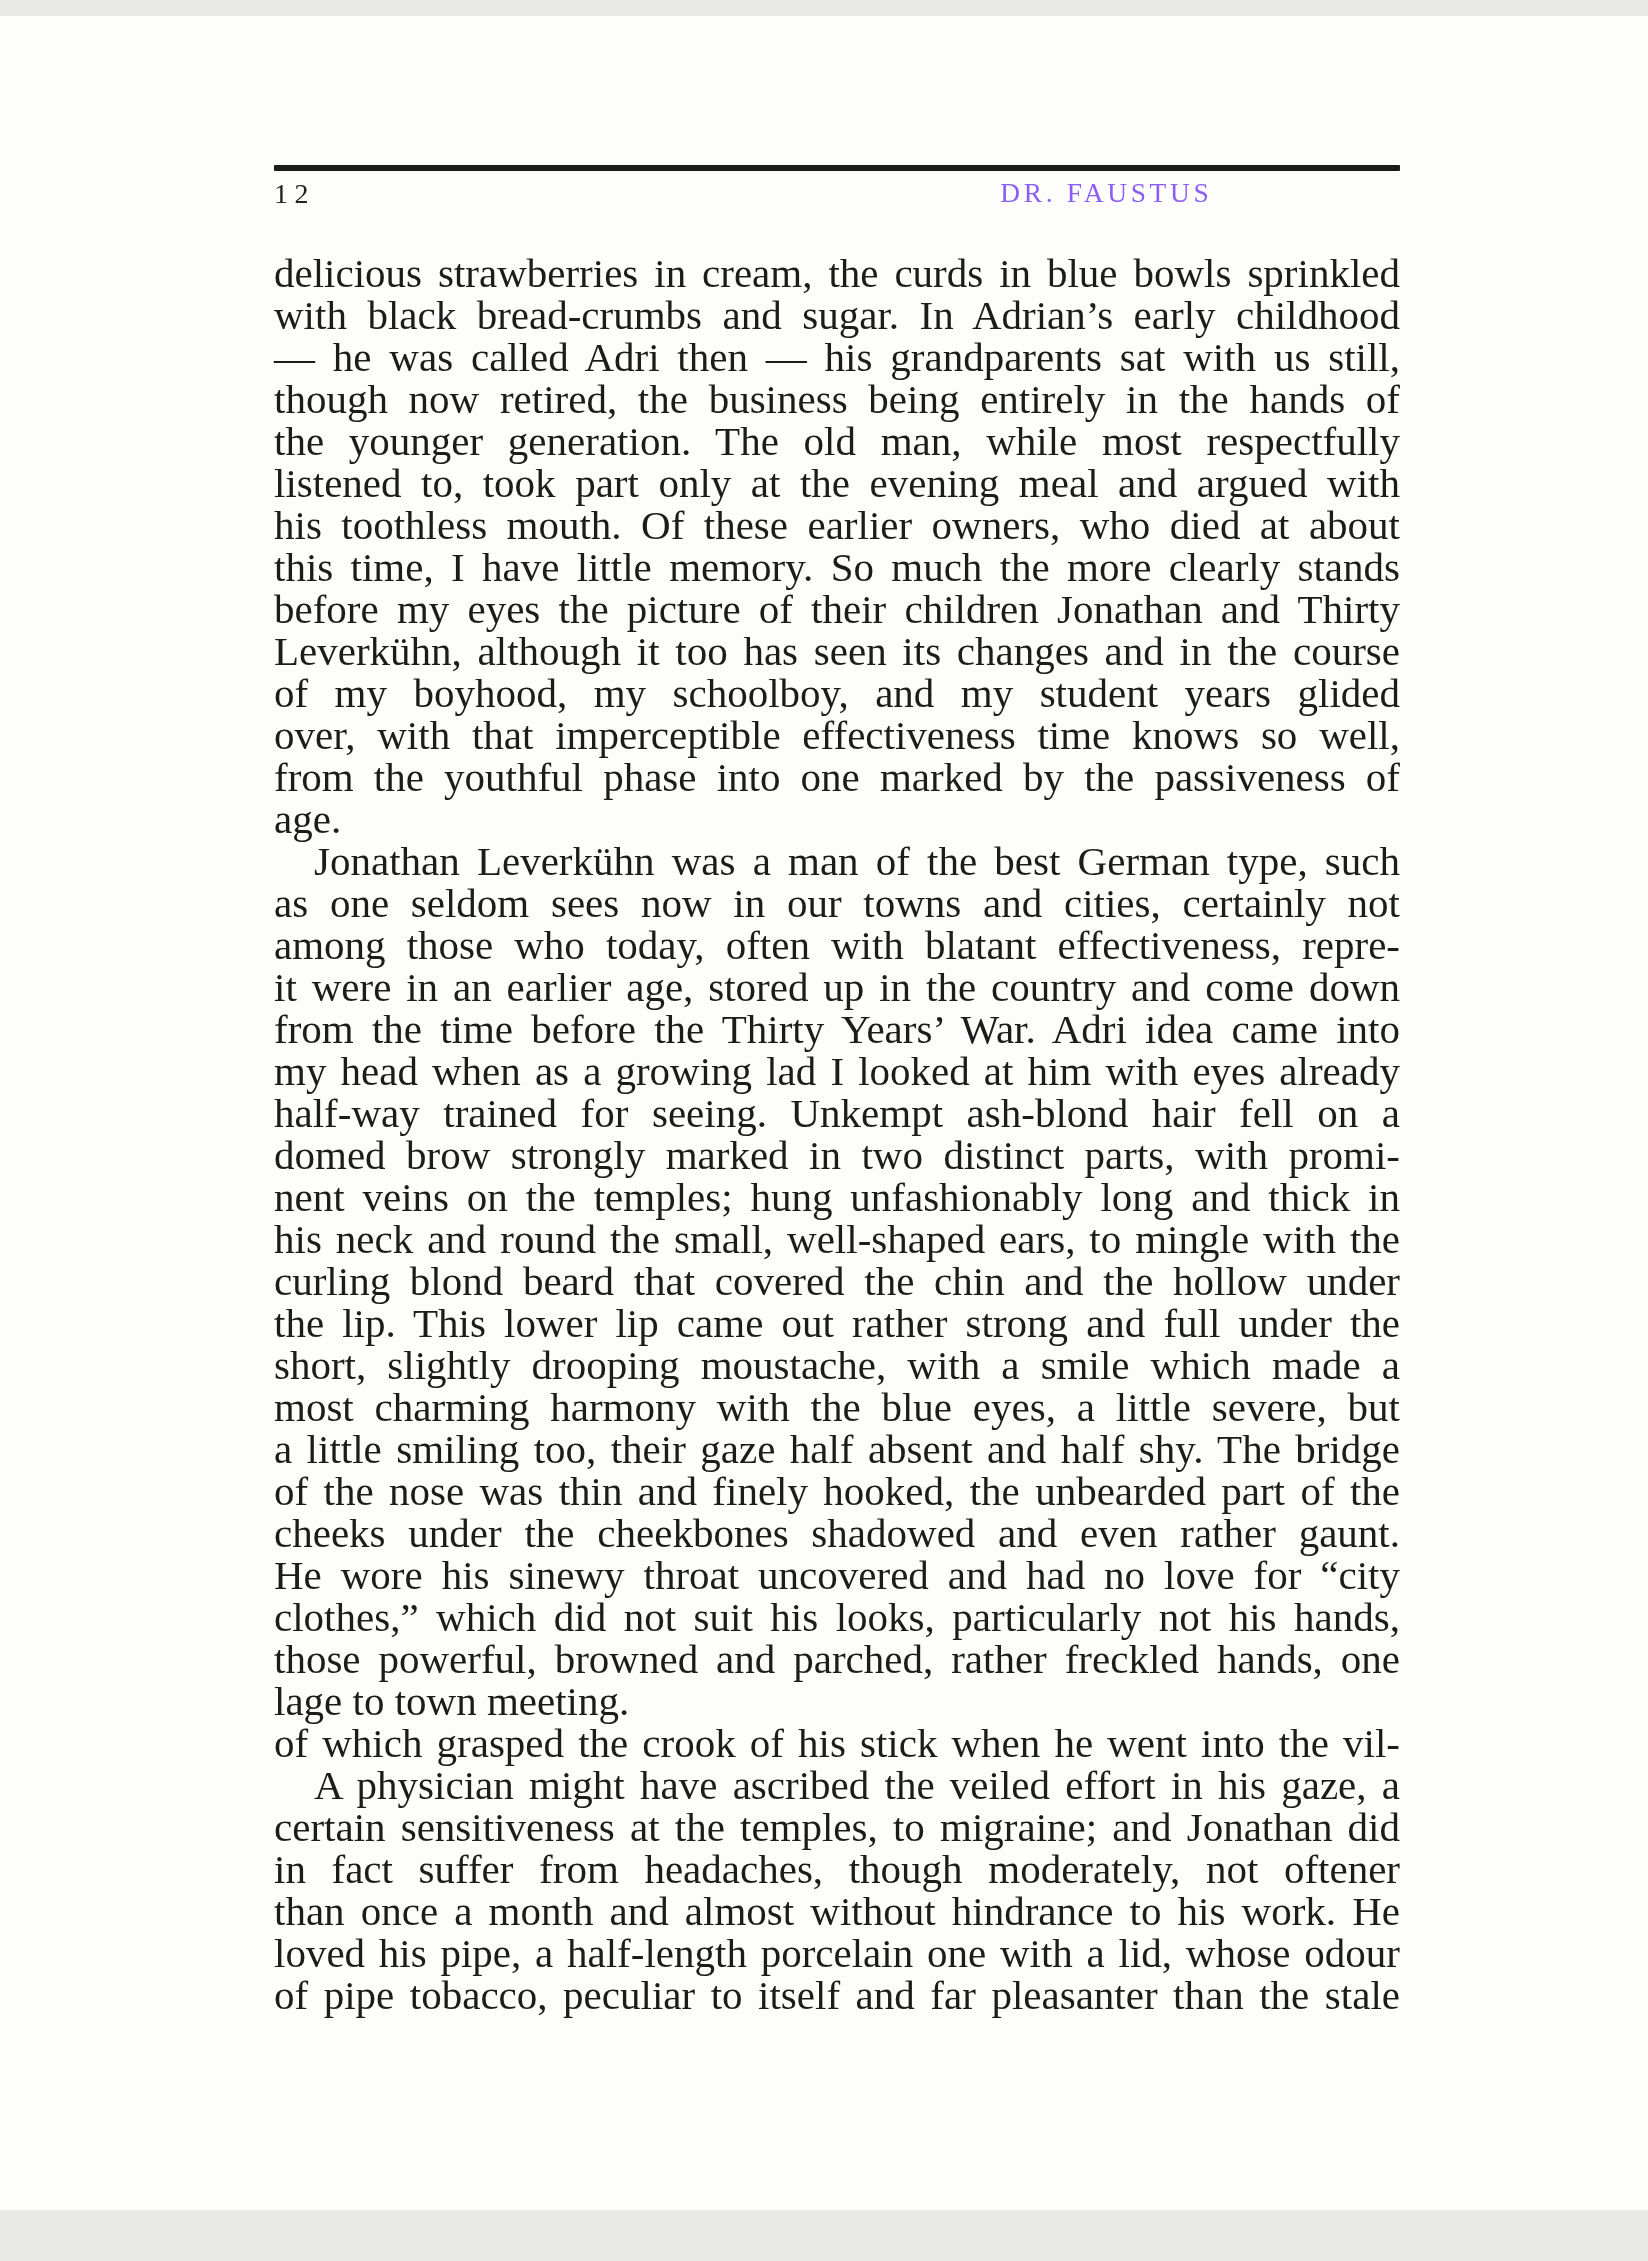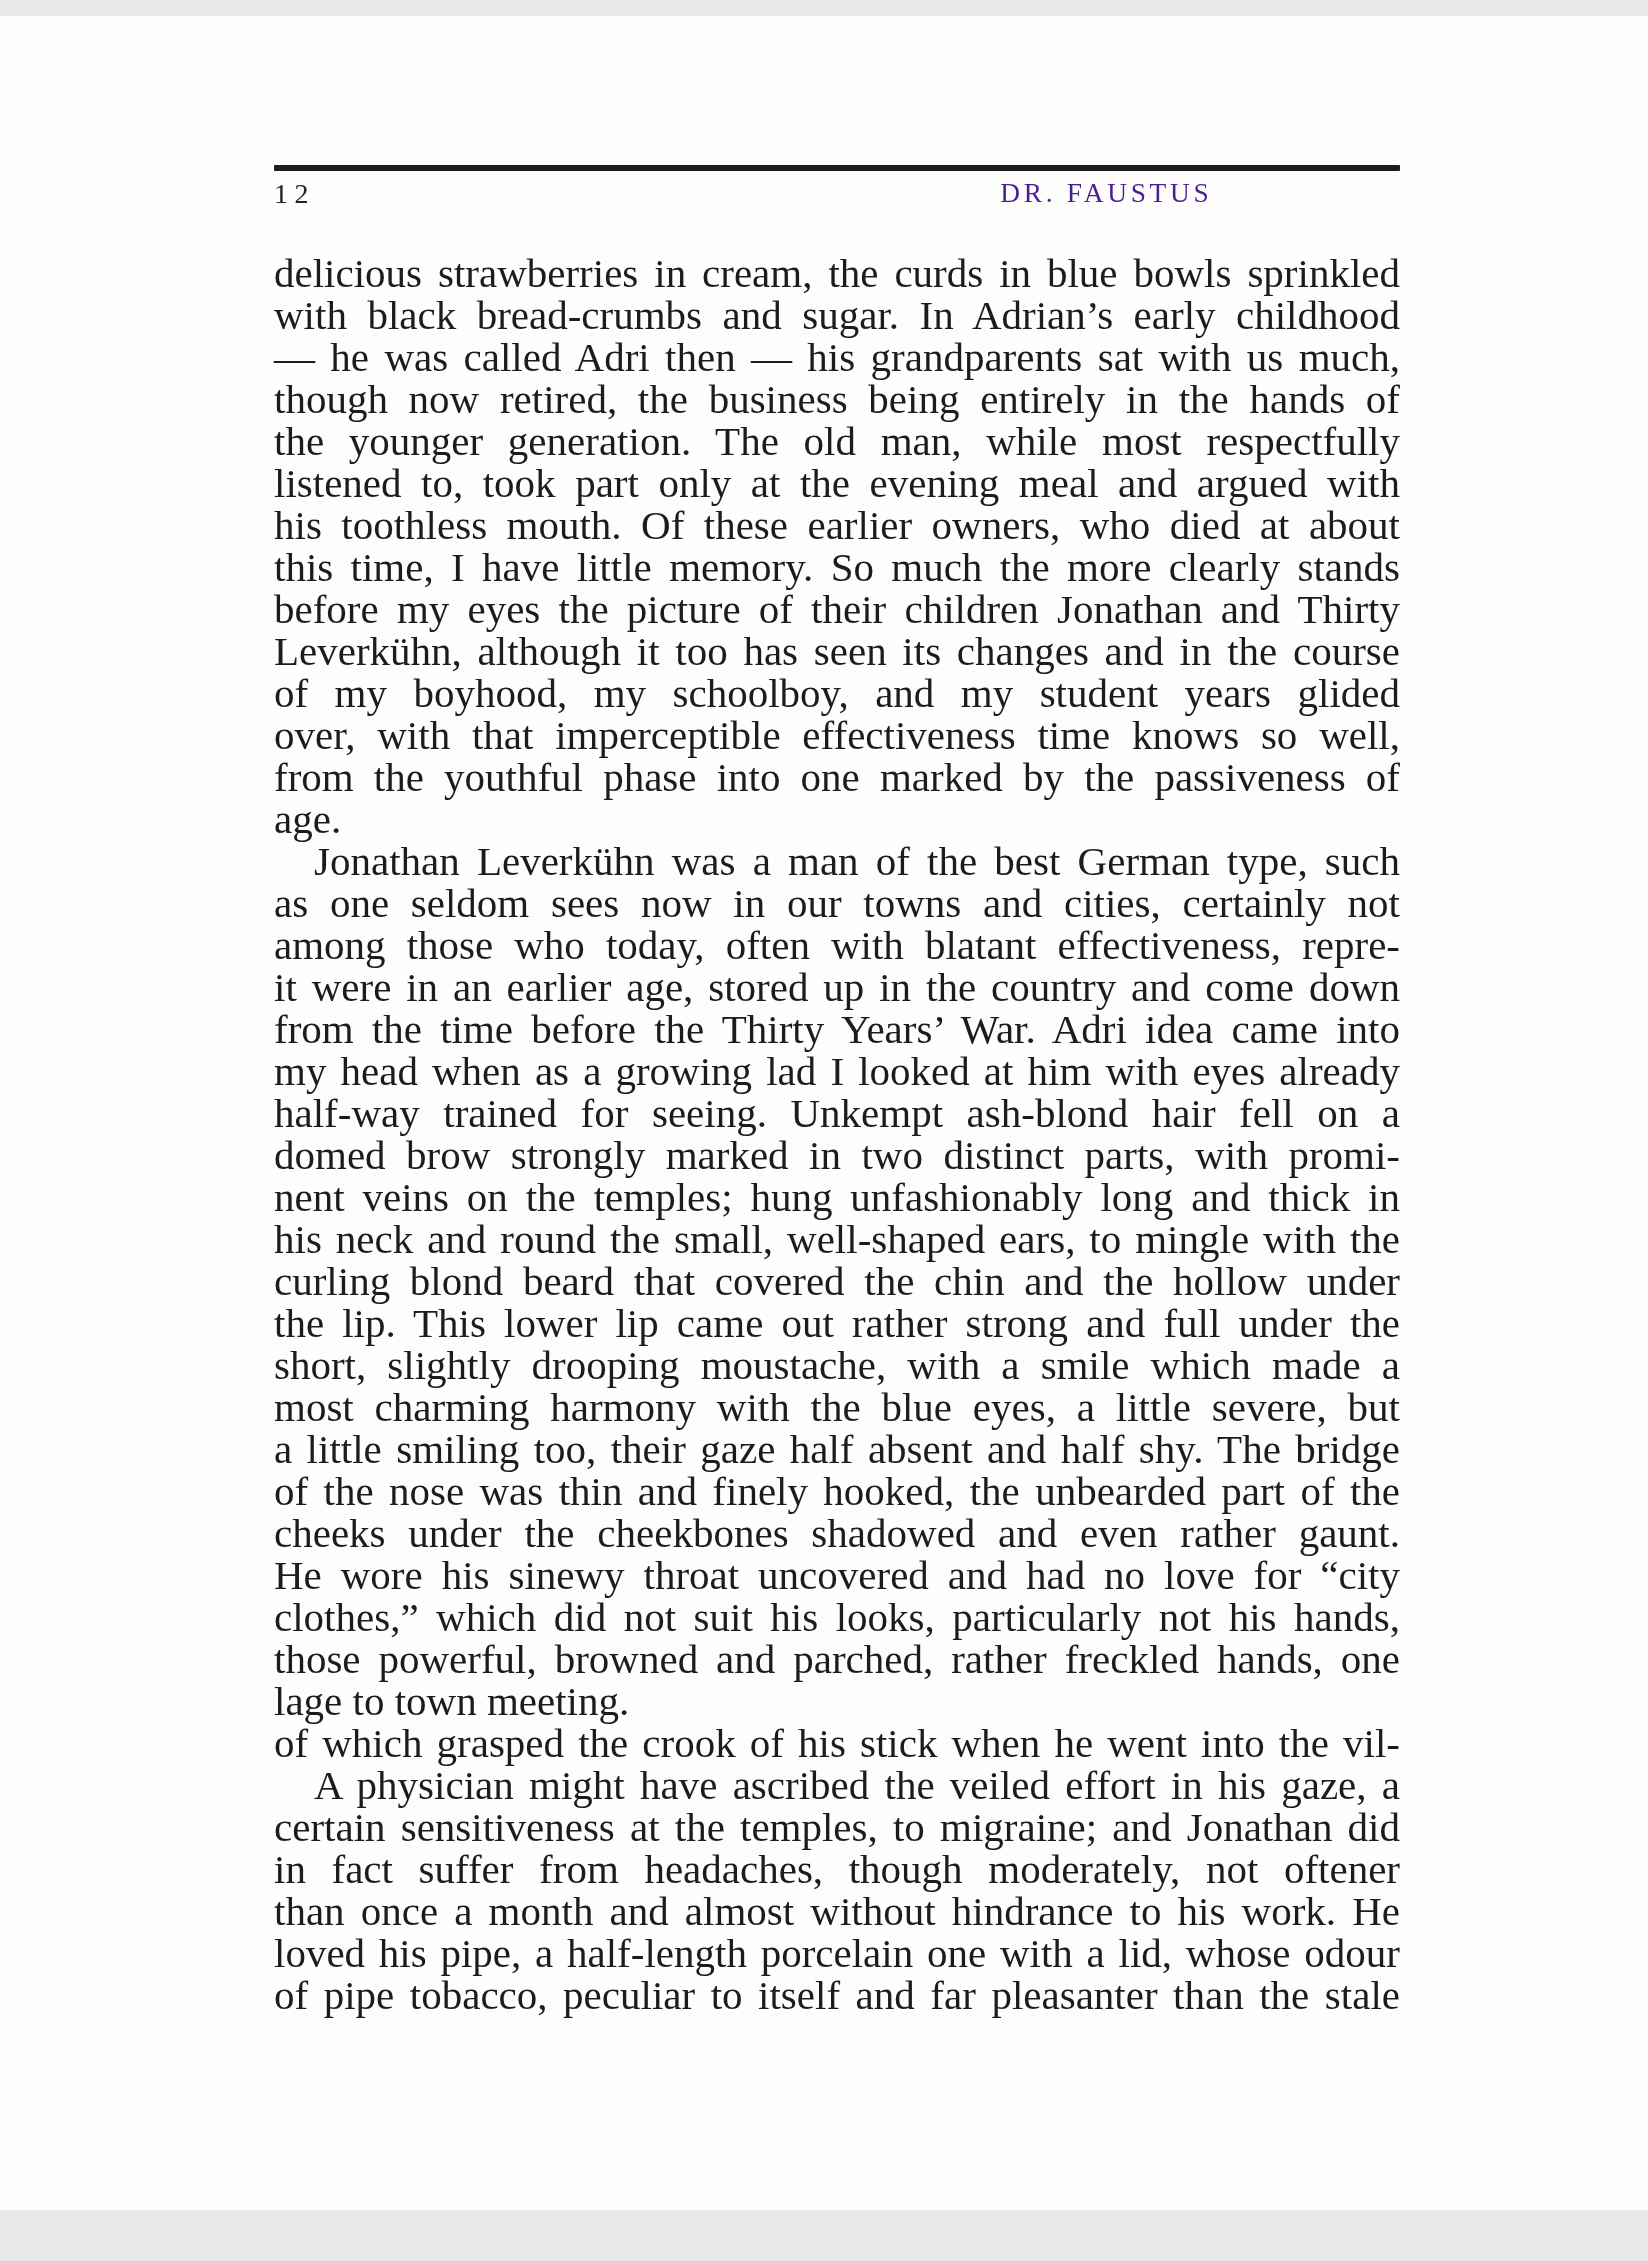--- a/index.html
+++ b/index.html
@@ -40,21 +40,21 @@
     font-size: 28px;
     letter-spacing: 6.4px;
     color: #222;
   }
   .running-head {
     position: absolute;
     left: 64.5%;
     top: 0;
     font-size: 27.4px;
     letter-spacing: 3.7px;
-    color: #4c1d95;
+    color: #8b5cf6;
     white-space: nowrap;
   }
   .text-block {
     position: absolute;
     left: 274px;
     top: 236px;
     width: 1126px;
     font-size: 41px;
     line-height: 42px;
   }
@@ -86,21 +86,21 @@
       <span class="page-number">12</span>
       <span class="running-head">DR. FAUSTUS</span>
     </div>
   </header>
 
   <main class="text-block">
 
   <div class="paragraph">
         <div class="line">delicious strawberries in cream, the curds in blue bowls sprinkled</div>
         <div class="line">with black bread-crumbs and sugar. In Adrian’s early childhood</div>
-        <div class="line">— he was called Adri then — his grandparents sat with us much,</div>
+        <div class="line">— he was called Adri then — his grandparents sat with us still,</div>
         <div class="line">though now retired, the business being entirely in the hands of</div>
         <div class="line">the younger generation. The old man, while most respectfully</div>
         <div class="line">listened to, took part only at the evening meal and argued with</div>
         <div class="line">his toothless mouth. Of these earlier owners, who died at about</div>
         <div class="line">this time, I have little memory. So much the more clearly stands</div>
         <div class="line">before my eyes the picture of their children Jonathan and Thirty</div>
         <div class="line">Leverkühn, although it too has seen its changes and in the course</div>
         <div class="line">of my boyhood, my schoolboy, and my student years glided</div>
         <div class="line">over, with that imperceptible effectiveness time knows so well,</div>
         <div class="line">from the youthful phase into one marked by the passiveness of</div>

